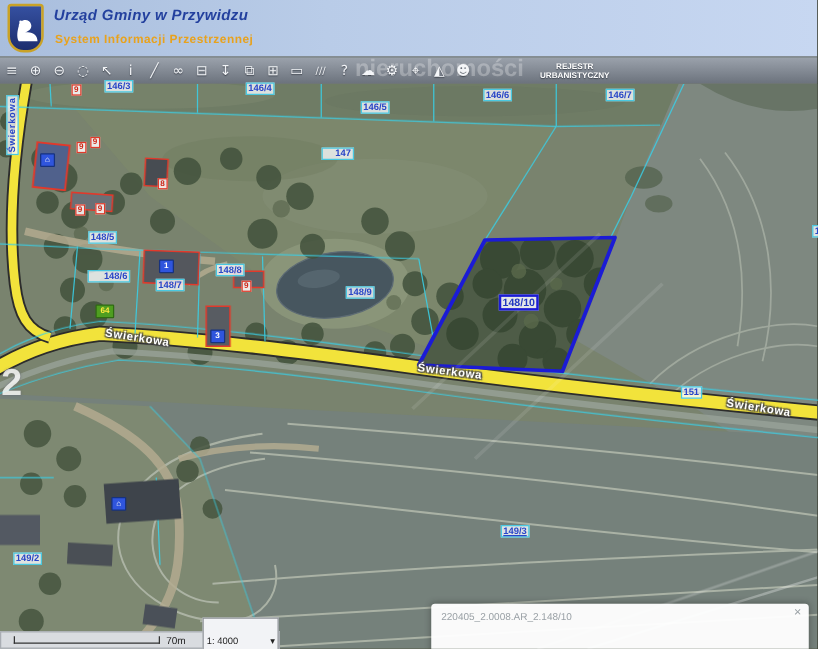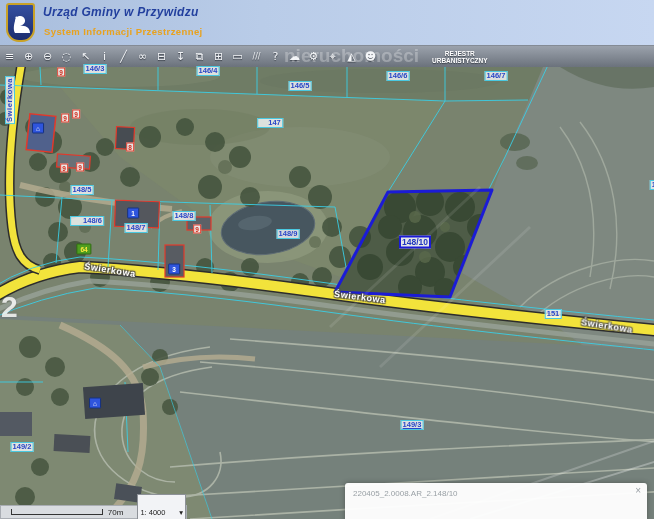--- a/index.html
+++ b/index.html
@@ -46,21 +46,21 @@
       padding:1px 3px;line-height:7px;border:1px solid #17327e;border-radius:1px;}
   .addr.green{background:#4f9e20;color:#ffe93e;border-color:#2f6b12;}
   .bnum{background:rgba(255,255,255,.85);border:1px solid #e03b2b;color:#d02818;
       font-size:6.5px;font-weight:bold;padding:0 1px;line-height:7px;}
   
   .wm{position:absolute;pointer-events:none;color:#fff;font-weight:bold;}
   #wm-brand{left:230px;top:2px;font-size:41px;opacity:.5;letter-spacing:1px;}
   #wm-sub{left:284px;top:45px;font-size:19px;opacity:.27;font-weight:bold;}
   #wm-num{left:1px;top:290px;font-size:30px;opacity:.8;text-shadow:0 0 2px #667;}
   
-  #footer{position:absolute;left:0;top:505px;width:187px;height:14px;
+  #footer{position:absolute;left:0;top:505px;width:224px;height:14px;
       background:#d9dce0;border:1px solid #a9adb3;box-sizing:border-box;
       display:flex;align-items:center;font-size:8px;color:#222;}
   #scalebar{width:118px;height:5px;margin-left:10px;border-bottom:1px solid #333;
       border-left:1px solid #333;border-right:1px solid #333;}
   #scale-dist{margin-left:5px;}
   #zoom-select{margin-left:14px;width:56px;height:11px;border:1px solid #8d9197;
       background:#f2f3f6;display:flex;justify-content:space-between;align-items:center;
       padding:12px 2px;font-size:7.5px;cursor:pointer;}
   
   #info-panel{position:absolute;left:345px;top:483px;width:302px;height:40px;

